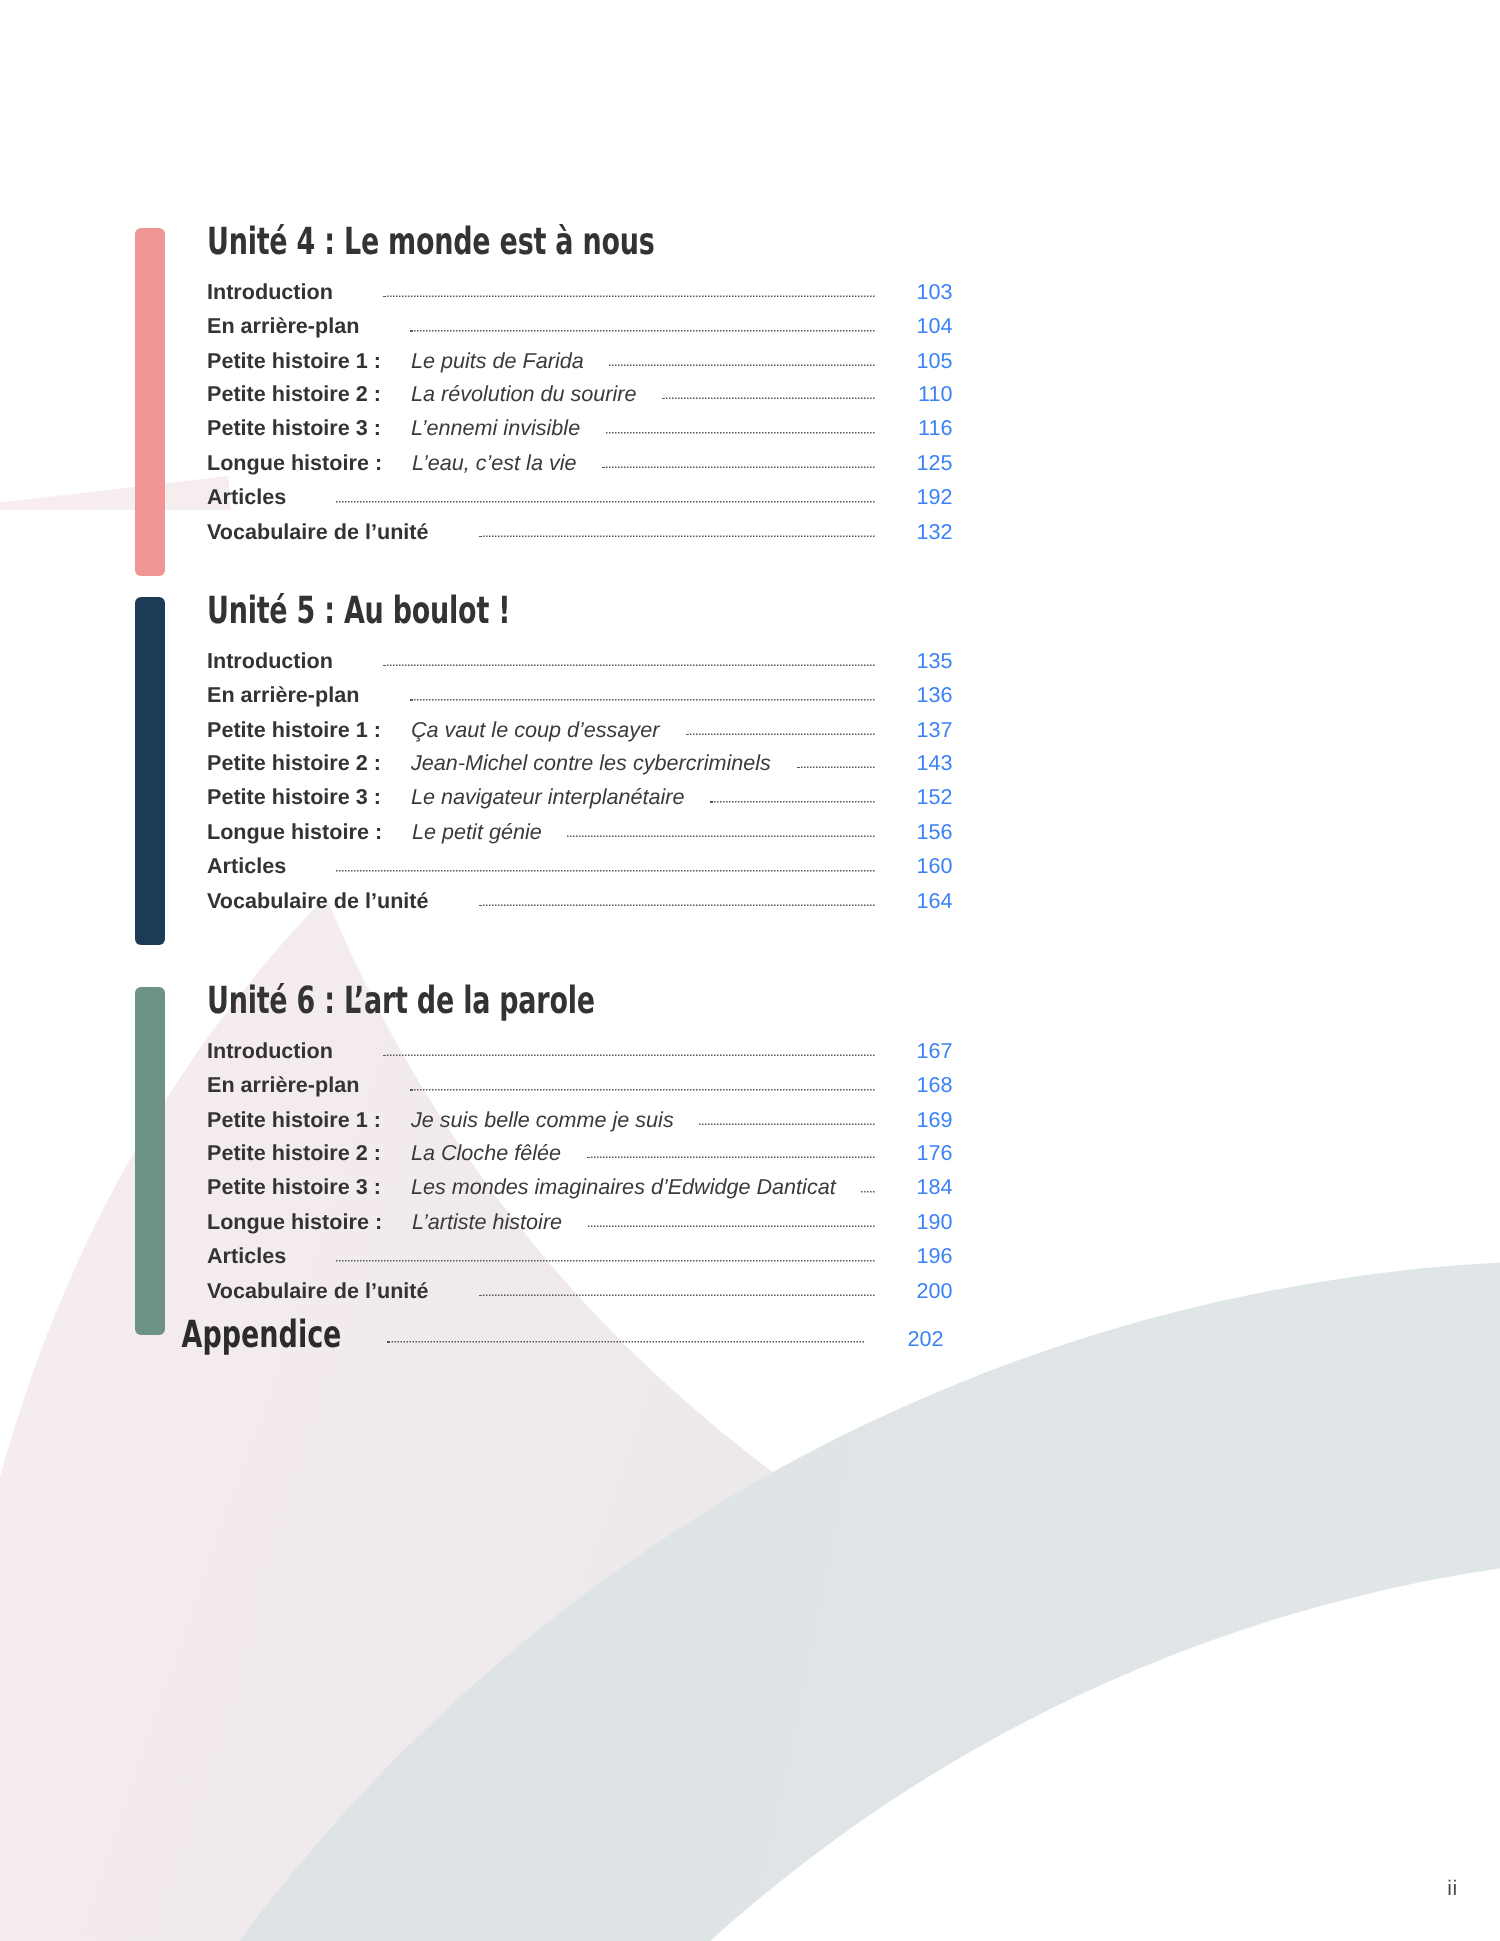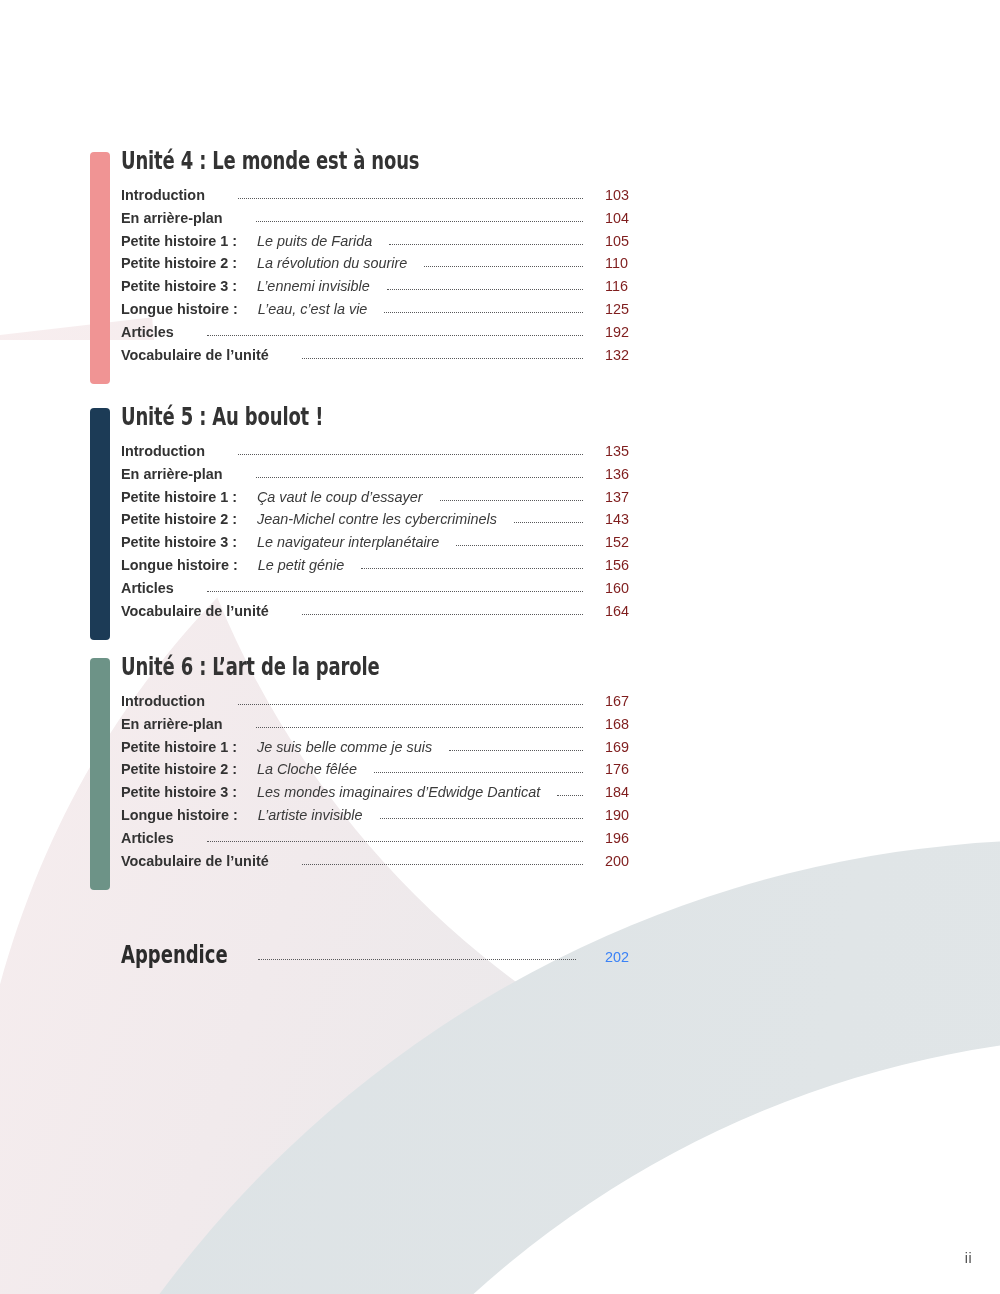--- a/index.html
+++ b/index.html
@@ -40,21 +40,21 @@
 
   .unit-bar {
     position: absolute;
     left: 0;
     top: 6px;
     width: 20px;
     border-radius: 4px;
   }
 
   .unit-body {
-    margin-left: 31px;
+    margin-left: 48px;
   }
 
   .unit-title {
     font-family: "DejaVu Sans Condensed", "Liberation Sans Narrow", "Liberation Sans", sans-serif;
     font-weight: bold;
     font-size: 25px;
     line-height: 30px;
     letter-spacing: -0.2px;
     color: #333333;
     transform: scaleX(0.80);
@@ -94,22 +94,23 @@
     overflow: hidden;
     margin: 0 1px;
     position: relative;
     bottom: 1px;
     border-bottom: 1.4px dotted #58585a;
   }
 
   .toc-page {
     flex: 0 0 auto;
     min-width: 30px;
+    text-align: right;
     font-weight: normal;
-    color: #7f1d1d;
+    color: #3b82f6;
     padding-left: 5px;
   }
 
   
   #appendix-row {
     position: absolute;
     left: 121px;
     width: 514px;
     display: flex;
     align-items: baseline;
@@ -269,21 +270,21 @@
       </div>
       <div class="toc-row">
         <span class="toc-label">Vocabulaire de l’unité</span>
         <span class="toc-title"></span>
         <span class="toc-leader"></span>
         <span class="toc-page">132</span>
       </div>
     </div>
   </div>
 
-  <div class="unit-block" style="top:402px;">
+  <div class="unit-block" style="top:392px;">
     <div class="unit-bar" style="height:232px; background:#1C3B56;"></div>
     <div class="unit-body">
       <h2 class="unit-title">Unité 5 : Au boulot !</h2>
 
       <div class="toc-row">
         <span class="toc-label">Introduction</span>
         <span class="toc-title"></span>
         <span class="toc-leader"></span>
         <span class="toc-page">135</span>
       </div>
@@ -362,39 +363,39 @@
         <span class="toc-page">176</span>
       </div>
       <div class="toc-row">
         <span class="toc-label">Petite histoire 3 :</span>
         <span class="toc-title">Les mondes imaginaires d’Edwidge Danticat</span>
         <span class="toc-leader"></span>
         <span class="toc-page">184</span>
       </div>
       <div class="toc-row">
         <span class="toc-label">Longue histoire :</span>
-        <span class="toc-title">L’artiste invisible</span>
+        <span class="toc-title">L’artiste histoire</span>
         <span class="toc-leader"></span>
         <span class="toc-page">190</span>
       </div>
       <div class="toc-row">
         <span class="toc-label">Articles</span>
         <span class="toc-title"></span>
         <span class="toc-leader"></span>
         <span class="toc-page">196</span>
       </div>
       <div class="toc-row">
         <span class="toc-label">Vocabulaire de l’unité</span>
         <span class="toc-title"></span>
         <span class="toc-leader"></span>
         <span class="toc-page">200</span>
       </div>
     </div>
   </div>
 
-  <div id="appendix-row" style="top:940px;gap:22px;">
+  <div id="appendix-row" style="top:875px;gap:22px;">
     <span id="appendix-label">Appendice</span>
     <span id="appendix-leader"></span>
     <span id="appendix-page">202</span>
   </div>
 
   <div id="folio">ii</div>
 </div>
 
 </body></html>

